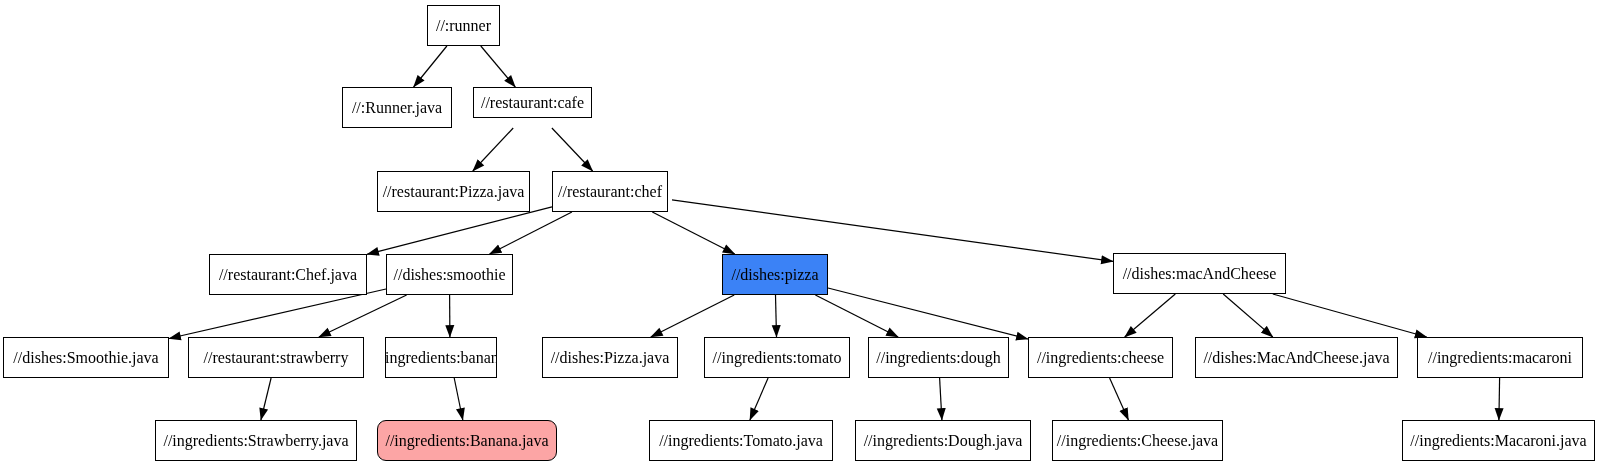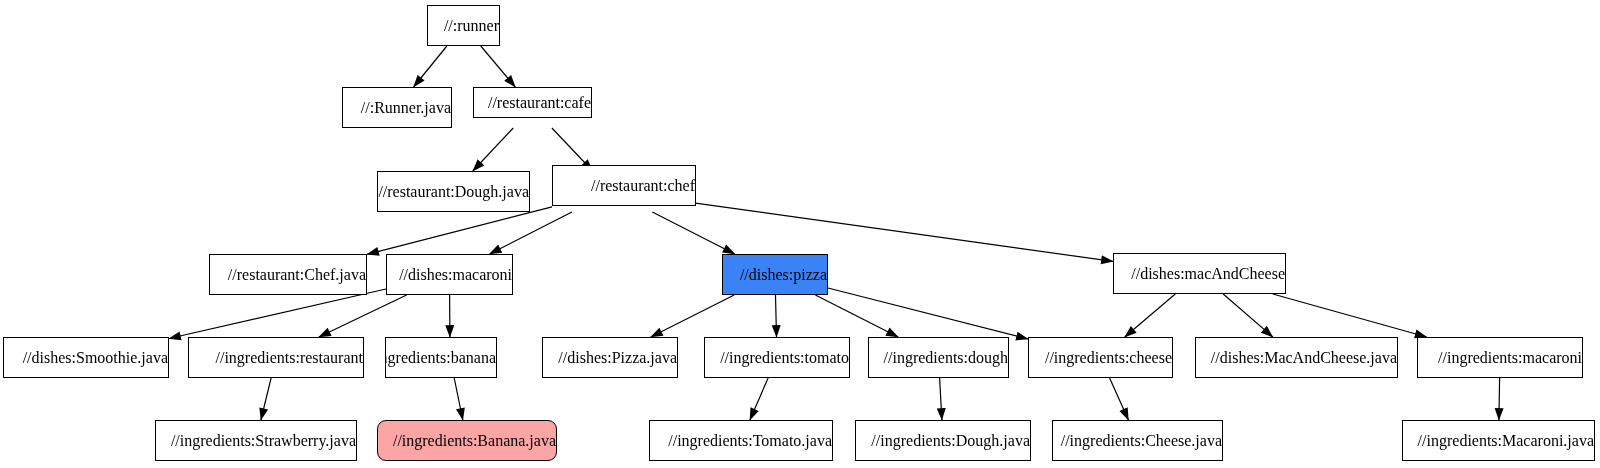--- a/index.html
+++ b/index.html
@@ -22,21 +22,21 @@
     width: 1600px;
     height: 468px;
   }
   .graph-node {
     position: absolute;
     box-sizing: border-box;
     border: 1px solid #000000;
     background: #ffffff;
     display: flex;
     align-items: center;
-    justify-content: flex-end;
+    justify-content: center;
     white-space: nowrap;
     font-size: 16px;
     color: #000000;
     overflow: hidden;
   }
 </style>
 </head>
 <body>
 
 <div id="canvas">
@@ -77,42 +77,42 @@
       <div class="graph-node" style="left: 427px; top: 5px; width: 73px; height: 41px; border-color: rgb(0, 0, 0); background: rgb(255, 255, 255);">
         <span>//:runner</span>
       </div>
       <div class="graph-node" style="left: 342px; top: 87px; width: 110px; height: 41px; border-color: rgb(0, 0, 0); background: rgb(255, 255, 255);">
         <span>//:Runner.java</span>
       </div>
       <div class="graph-node" style="left: 473px; top: 87px; width: 119px; height: 31px; border-color: rgb(0, 0, 0); background: rgb(255, 255, 255);">
         <span>//restaurant:cafe</span>
       </div>
       <div class="graph-node" style="left: 377px; top: 171px; width: 153px; height: 41px; border-color: rgb(0, 0, 0); background: rgb(255, 255, 255);">
-        <span>//restaurant:Dough.java</span>
+        <span>//restaurant:Pizza.java</span>
       </div>
-      <div class="graph-node" style="left: 552px; top: 165px; width: 144px; height: 41px; border-color: rgb(0, 0, 0); background: rgb(255, 255, 255);">
+      <div class="graph-node" style="left: 552px; top: 171px; width: 116px; height: 41px; border-color: rgb(0, 0, 0); background: rgb(255, 255, 255);">
         <span>//restaurant:chef</span>
       </div>
       <div class="graph-node" style="left: 209px; top: 254px; width: 158px; height: 41px; border-color: rgb(0, 0, 0); background: rgb(255, 255, 255);">
         <span>//restaurant:Chef.java</span>
       </div>
       <div class="graph-node" style="left: 386px; top: 254px; width: 127px; height: 41px; border-color: rgb(0, 0, 0); background: rgb(255, 255, 255);">
-        <span>//dishes:macaroni</span>
+        <span>//dishes:smoothie</span>
       </div>
       <div class="graph-node" style="left: 722px; top: 254px; width: 106px; height: 41px; border-color: rgb(0, 0, 0); background: #3b82f6;">
         <span>//dishes:pizza</span>
       </div>
       <div class="graph-node" style="left: 1113px; top: 253px; width: 173px; height: 41px; border-color: rgb(0, 0, 0); background: rgb(255, 255, 255);">
         <span>//dishes:macAndCheese</span>
       </div>
       <div class="graph-node" style="left: 3px; top: 337px; width: 166px; height: 41px; border-color: rgb(0, 0, 0); background: rgb(255, 255, 255);">
         <span>//dishes:Smoothie.java</span>
       </div>
       <div class="graph-node" style="left: 188px; top: 337px; width: 176px; height: 41px; border-color: rgb(0, 0, 0); background: rgb(255, 255, 255);">
-        <span>//ingredients:restaurant</span>
+        <span>//restaurant:strawberry</span>
       </div>
       <div class="graph-node" style="left: 385px; top: 337px; width: 112px; height: 41px; border-color: rgb(0, 0, 0); background: rgb(255, 255, 255);">
         <span>//ingredients:banana</span>
       </div>
       <div class="graph-node" style="left: 542px; top: 337px; width: 136px; height: 41px; border-color: rgb(0, 0, 0); background: rgb(255, 255, 255);">
         <span>//dishes:Pizza.java</span>
       </div>
       <div class="graph-node" style="left: 704px; top: 337px; width: 146px; height: 41px; border-color: rgb(0, 0, 0); background: rgb(255, 255, 255);">
         <span>//ingredients:tomato</span>
       </div>

